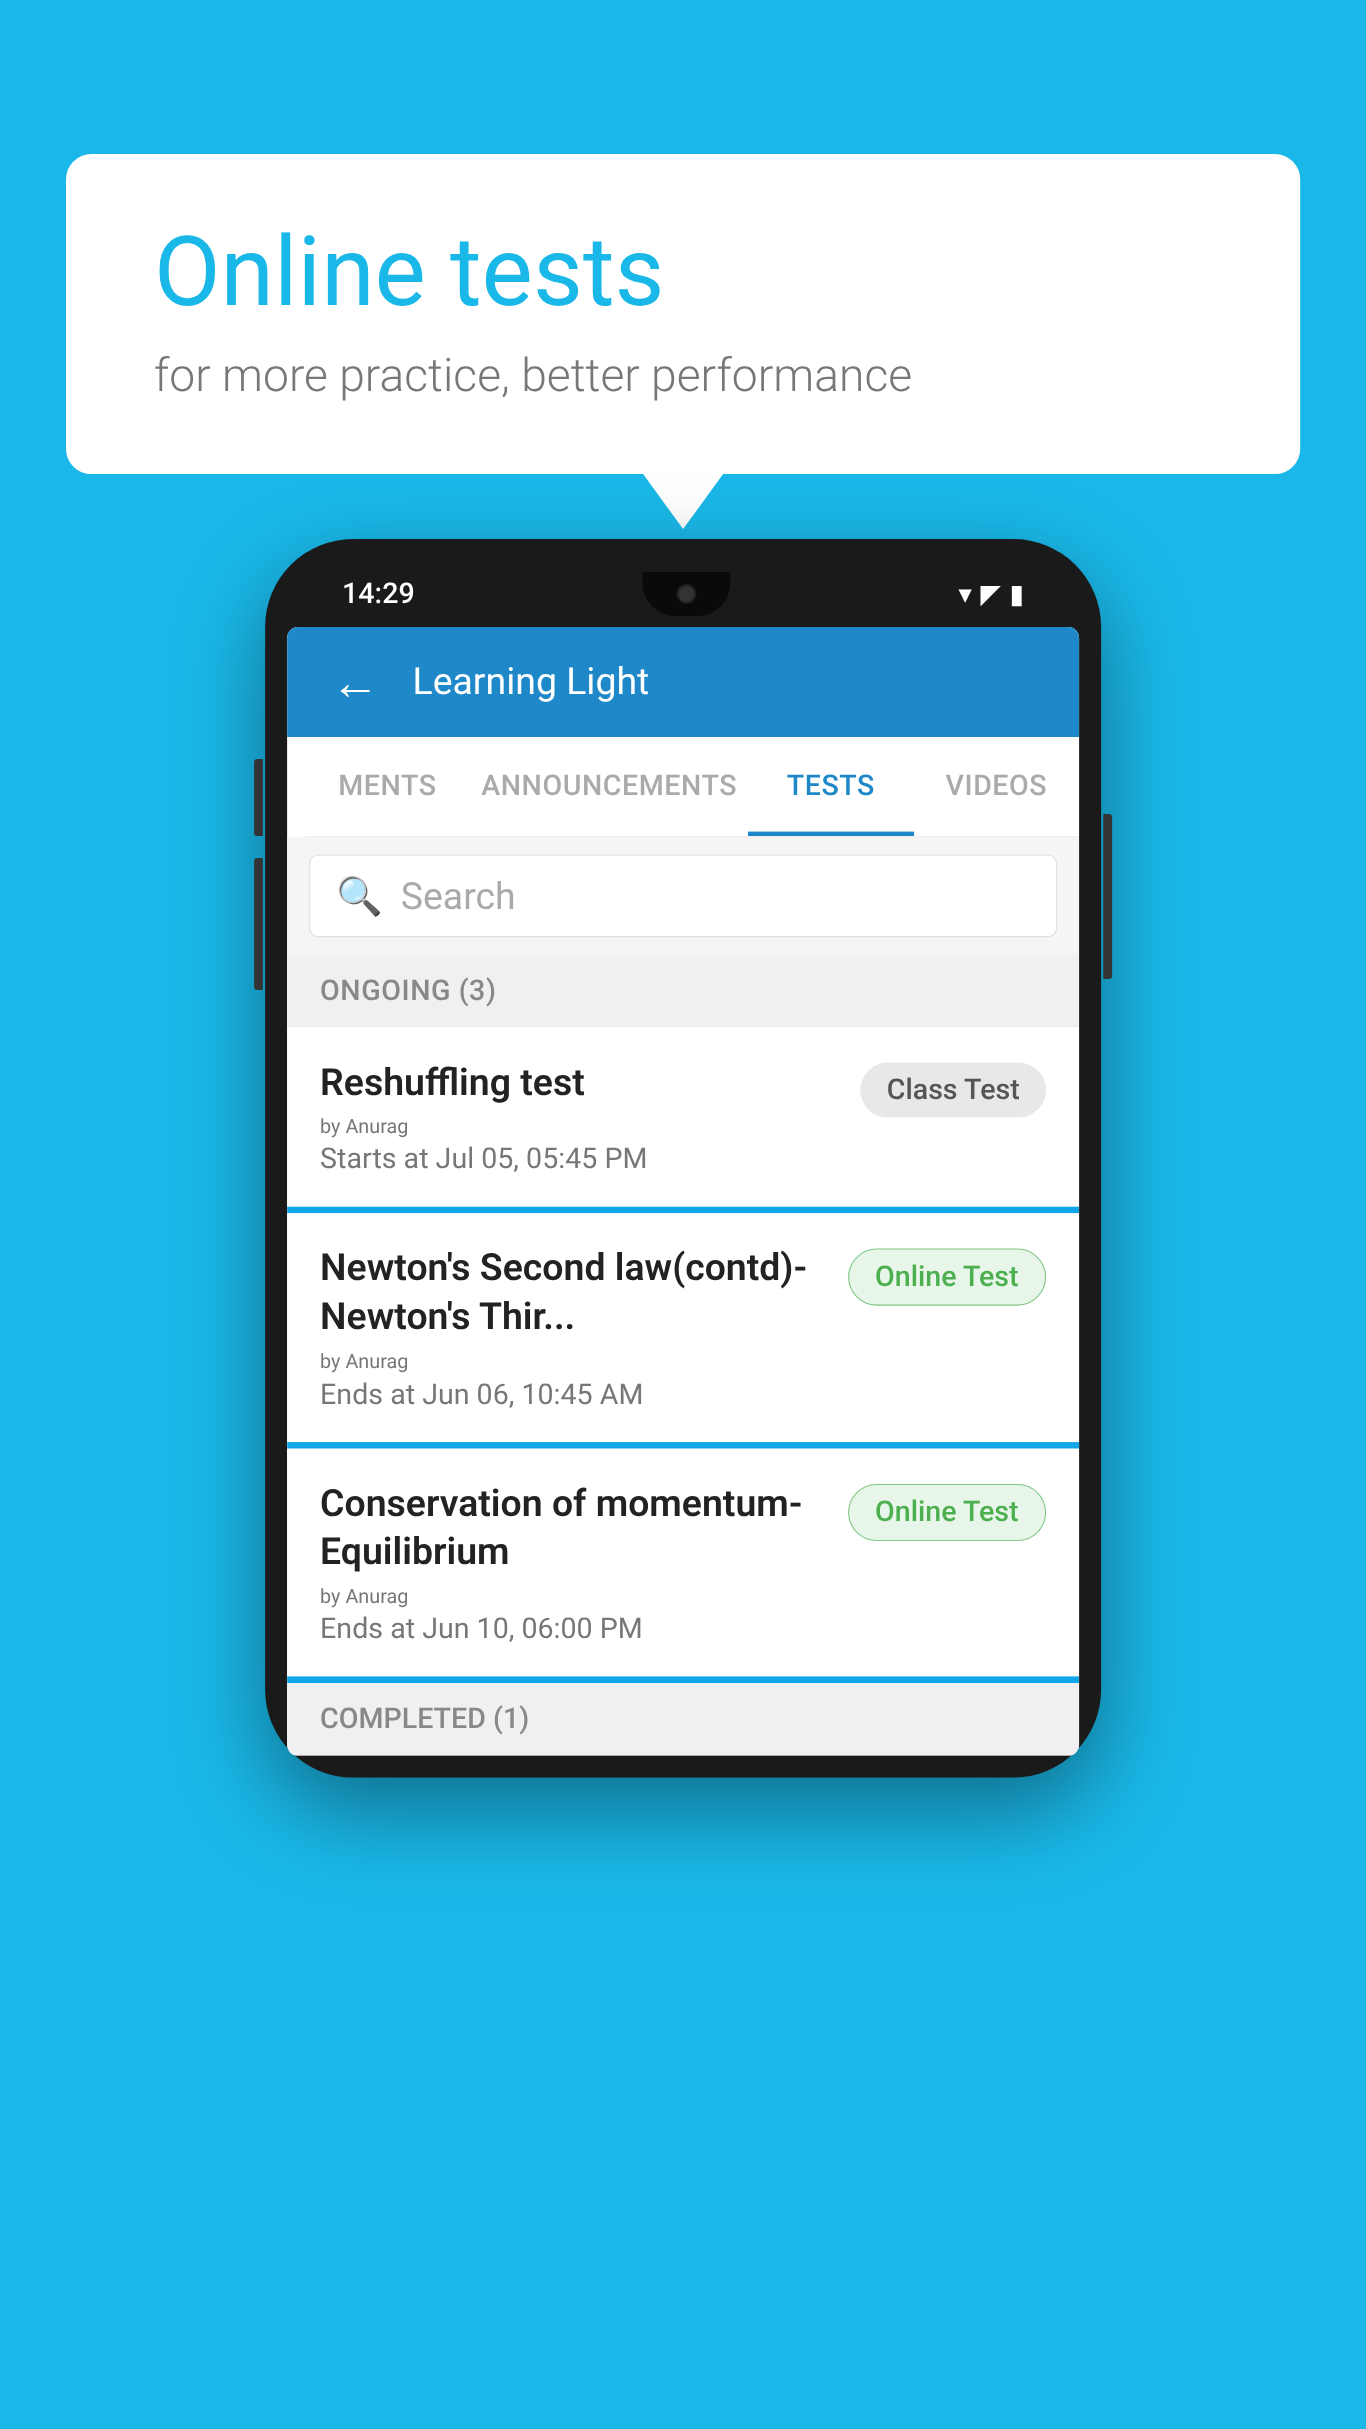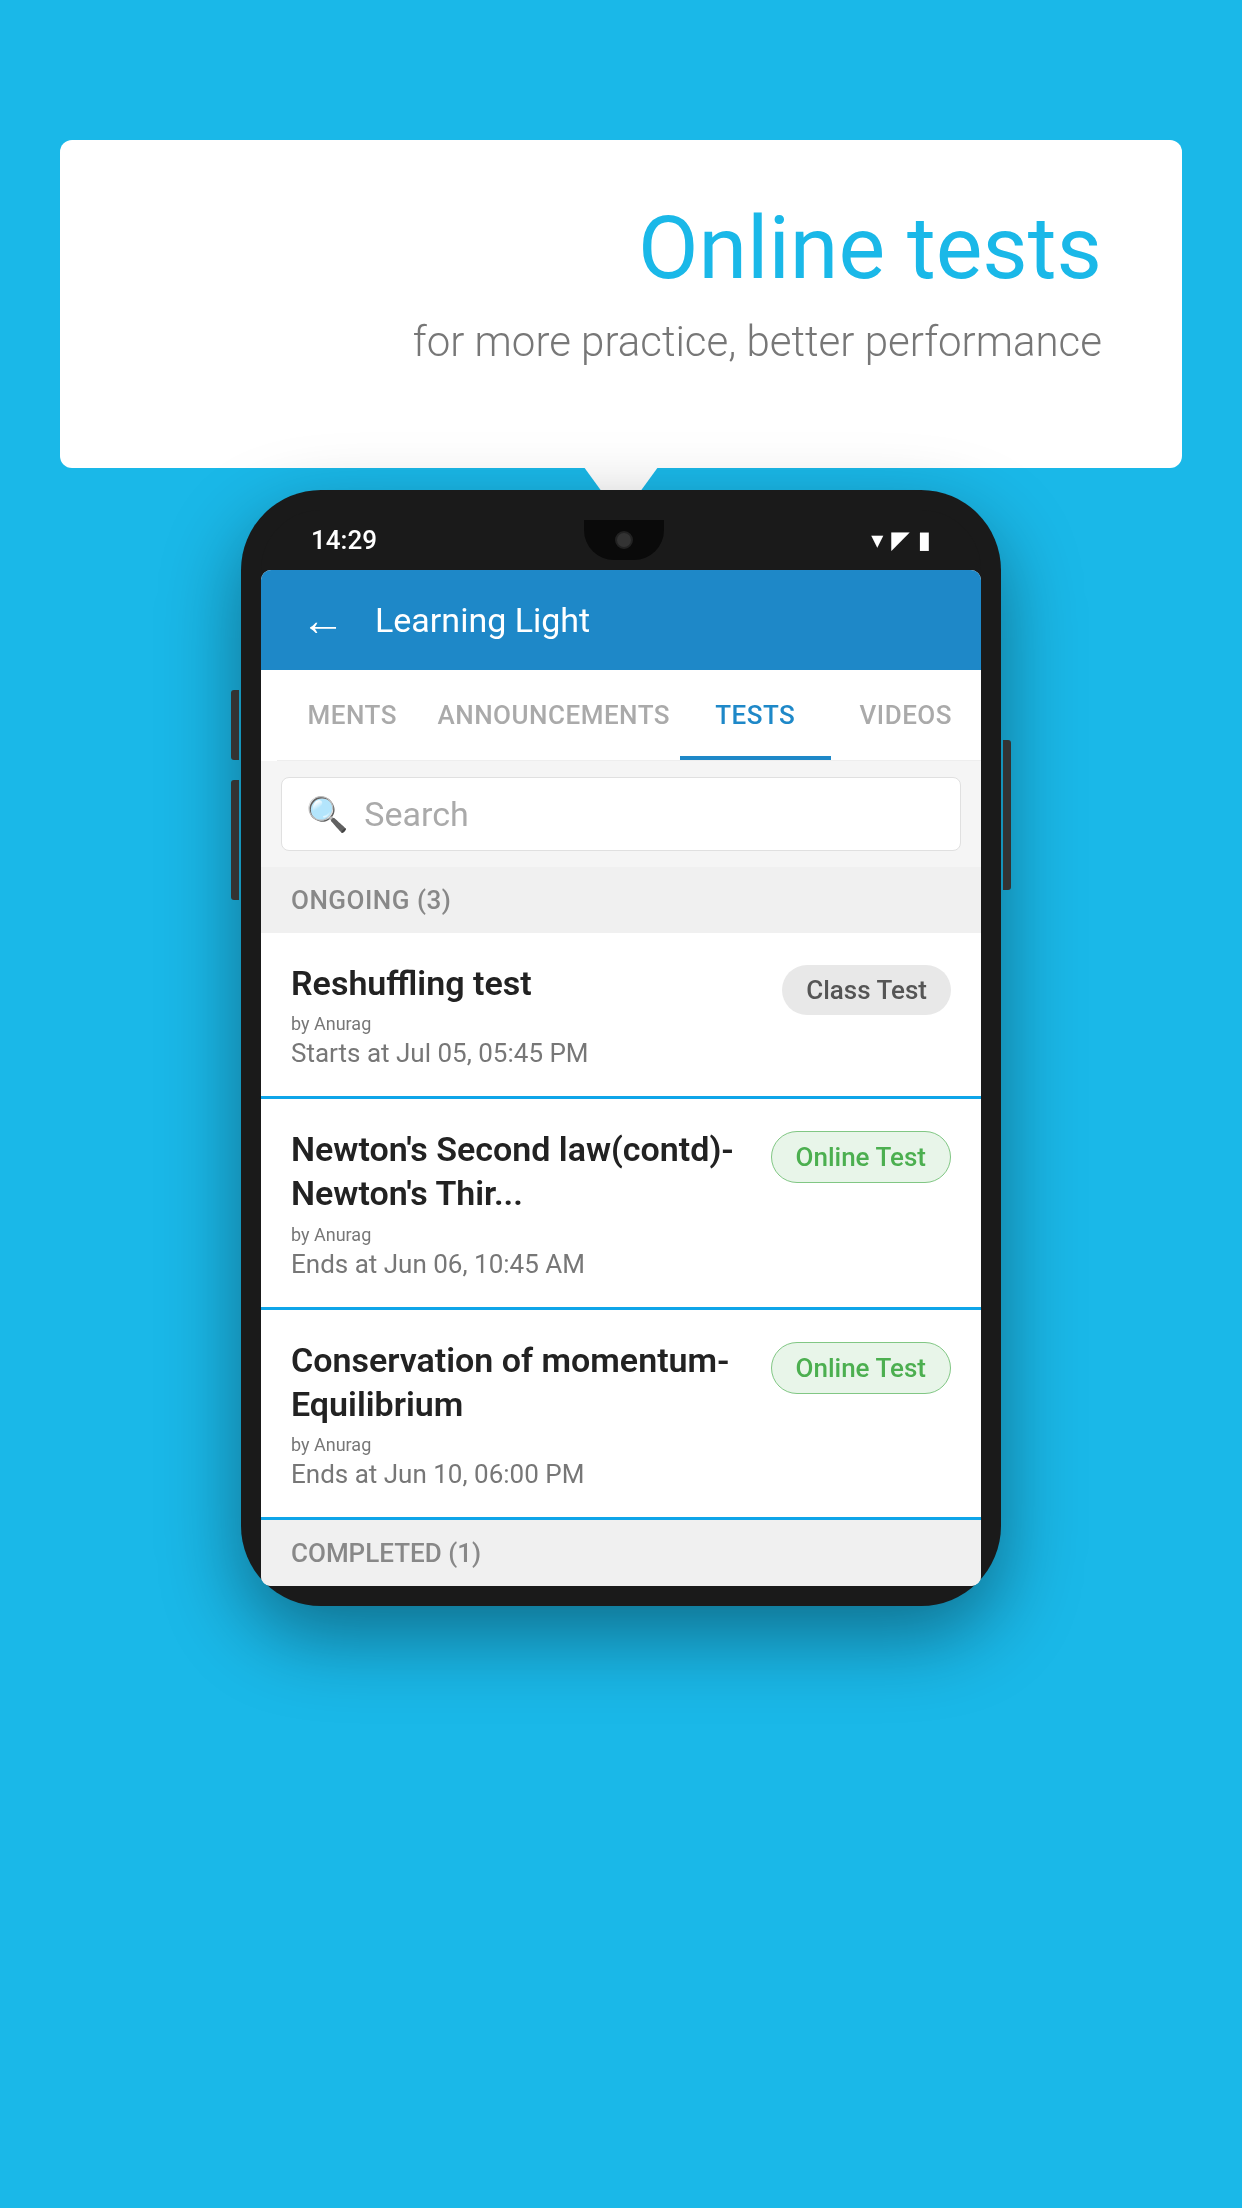--- a/index.html
+++ b/index.html
@@ -16,23 +16,23 @@
     
     .speech-bubble-container {
       position: absolute;
       top: 140px;
       left: 60px;
       right: 60px;
     }
 
     .speech-bubble {
       background: white;
-      border-radius: 12px;
-      padding: 60px 80px 102px;
-      text-align: right;
+      border-radius: 23px;
+      padding: 60px 80px 65px;
+      text-align: left;
       position: relative;
     }
 
     .speech-bubble::after {
       content: '';
       position: absolute;
       bottom: -50px;
       left: 50%;
       transform: translateX(-50%);
       width: 0;
@@ -213,21 +213,21 @@
       font-size: 26px;
       color: #888;
       font-weight: 500;
       letter-spacing: 0.5px;
     }
 
     
     .test-item {
       background: white;
       padding: 28px 30px;
-      border-bottom: 3px solid #0ea5e9;
+      border-bottom: 6px solid #0ea5e9;
       display: flex;
       align-items: flex-start;
       justify-content: space-between;
       gap: 20px;
     }
 
     .test-info {
       flex: 1;
     }
 

